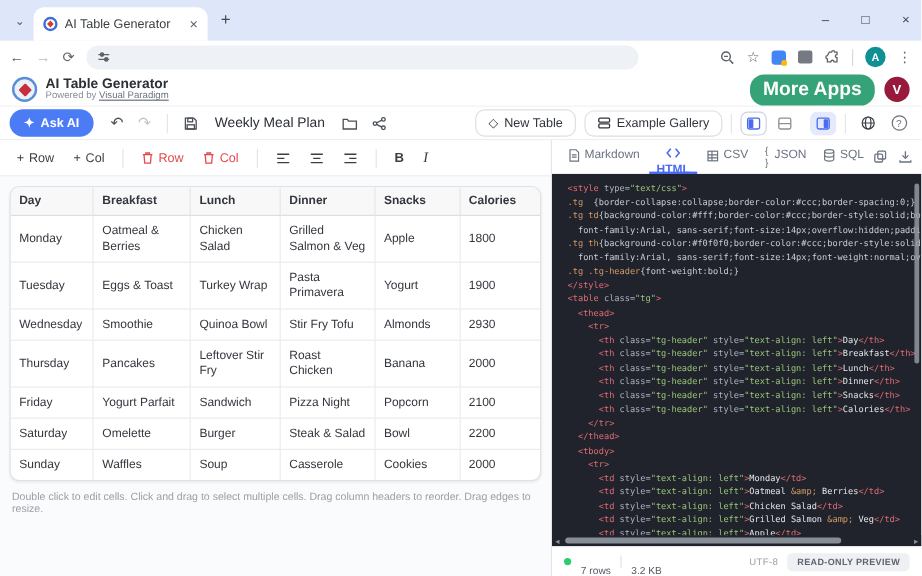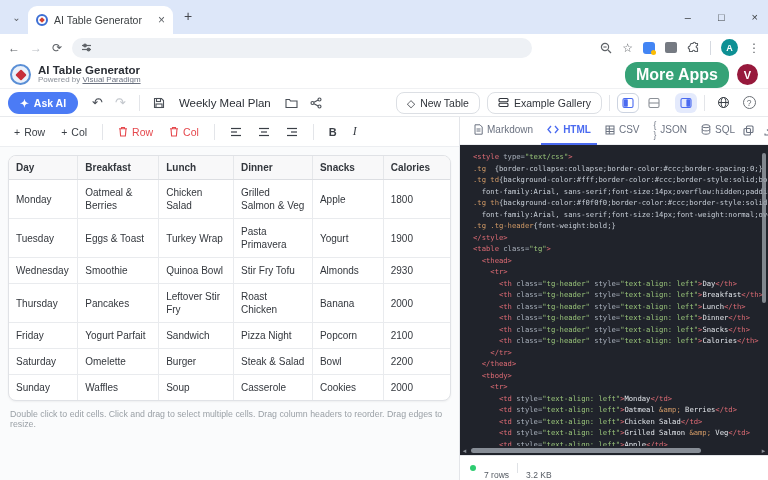--- a/index.html
+++ b/index.html
@@ -66,21 +66,21 @@
   table.meal { width:100%; border-collapse:collapse; table-layout:fixed; font-size:10px; color:#33373d; }
   table.meal th { background:#f8f8f9; font-weight:bold; text-align:left; padding:6px 7px; border-bottom:1px solid #dcdee2; border-right:1px solid #e5e7ea; }
   table.meal th:last-child, table.meal td:last-child { border-right:none; }
   table.meal td { padding:6px 7px; border-bottom:1px solid #e9ebee; border-right:1px solid #e9ebee; line-height:1.3; }
   table.meal tr:last-child td { border-bottom:none; }
   .hint { font-size:8.8px; color:#9aa0a6; margin:3px 10px; }
 
   .right-panel { position:absolute; left:460px; top:117px; width:308px; bottom:0; background:#fff; }
   .exp-tabs { height:28px; display:flex; align-items:center; padding:0 8px; gap:2px; border-bottom:1px solid #eceef1; background:#fff; }
   .exp-tab { display:flex; align-items:center; gap:4px; font-size:10px; color:#6b7280; padding:6px 6px; cursor:pointer; border-bottom:2px solid transparent; height:28px; }
-  .exp-tab.active { color:#4a6af0; font-weight:bold; border-bottom-color:#4a6af0; }
+  .exp-tab.active { color:#4a6af0; font-weight:bold; border-bottom-color:#4a6af0;flex-direction:column; }
   .exp-actions { margin-left:auto; display:flex; align-items:center; gap:10px; color:#6b7280; }
   .exp-actions .aic { cursor:pointer; display:flex; }
 
   .codewrap { position:absolute; left:0; top:28px; right:0; bottom:25px; background:#20232b; overflow:hidden; }
   .code { padding:6px 0 0 13px; font-family:"DejaVu Sans Mono", monospace; font-size:7.2px; line-height:11.5px; white-space:pre; }
   .tk-tag { color:#e06c75; } .tk-attr { color:#aab2bd;margin-top:48px; } .tk-str { color:#98c379; }
   .tk-sel { color:#d19a66; } .tk-css { color:#c6cdd6; } .tk-txt { color:#e2e6eb; } .tk-ent { color:#d19a66; }
   .vscroll { position:absolute; right:2px; top:8px; width:4px; height:150px; border-radius:2px; background:#9aa0a8; opacity:.8; cursor:pointer; }
   .hscroll { position:absolute; left:0; right:0; bottom:0; height:9px; background:#20232b; display:flex; align-items:center; }
   .hs-arrow { color:#8a8f98; font-size:7px; width:9px; text-align:center; cursor:pointer; }
@@ -464,16 +464,20 @@
           </span>
         <span class="hs-arrow">▸</span>
       </div>
     </div>
 
     <div class="statusbar">
       <span class="dot"></span>
       <span class="st-txt">7 rows</span>
       <span class="st-sep"></span>
       <span class="st-txt">3.2 KB</span>
+      <span class="st-right">
+        <span class="st-enc">UTF-8</span>
+        <span class="ro-chip">READ-ONLY PREVIEW</span>
+      </span>
     </div>
   </div>
 
 </div>
 
 </body></html>

